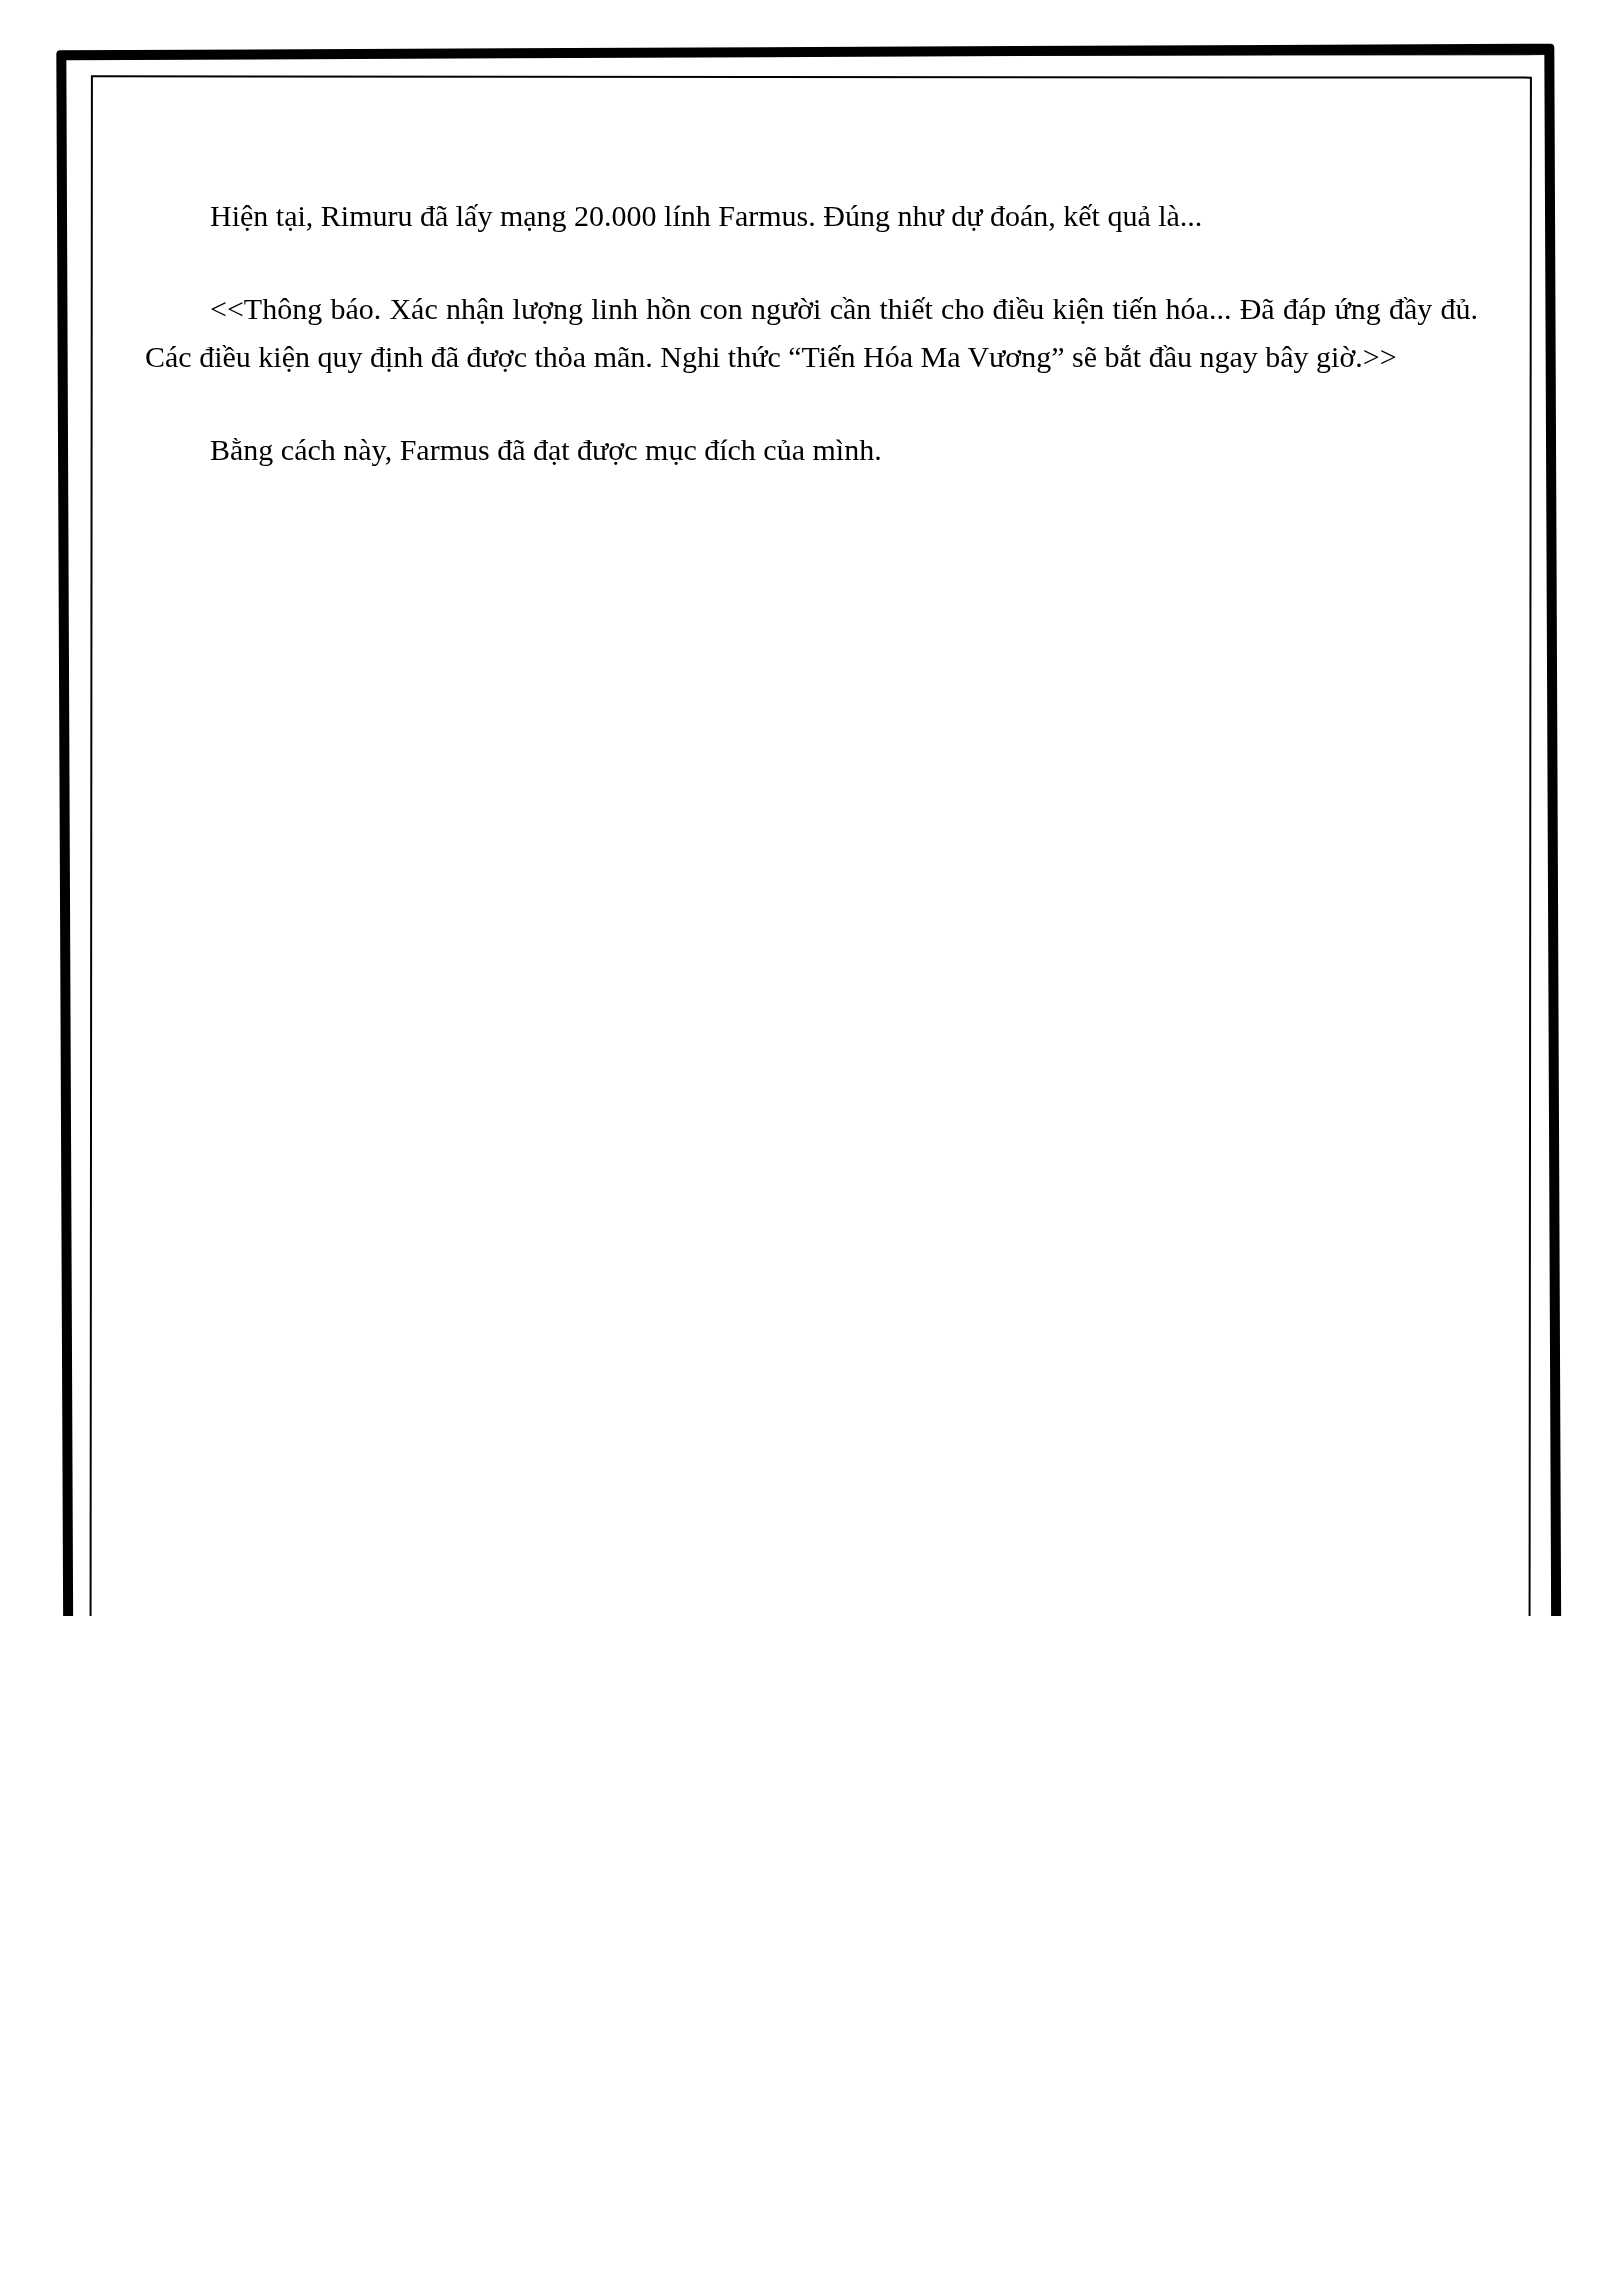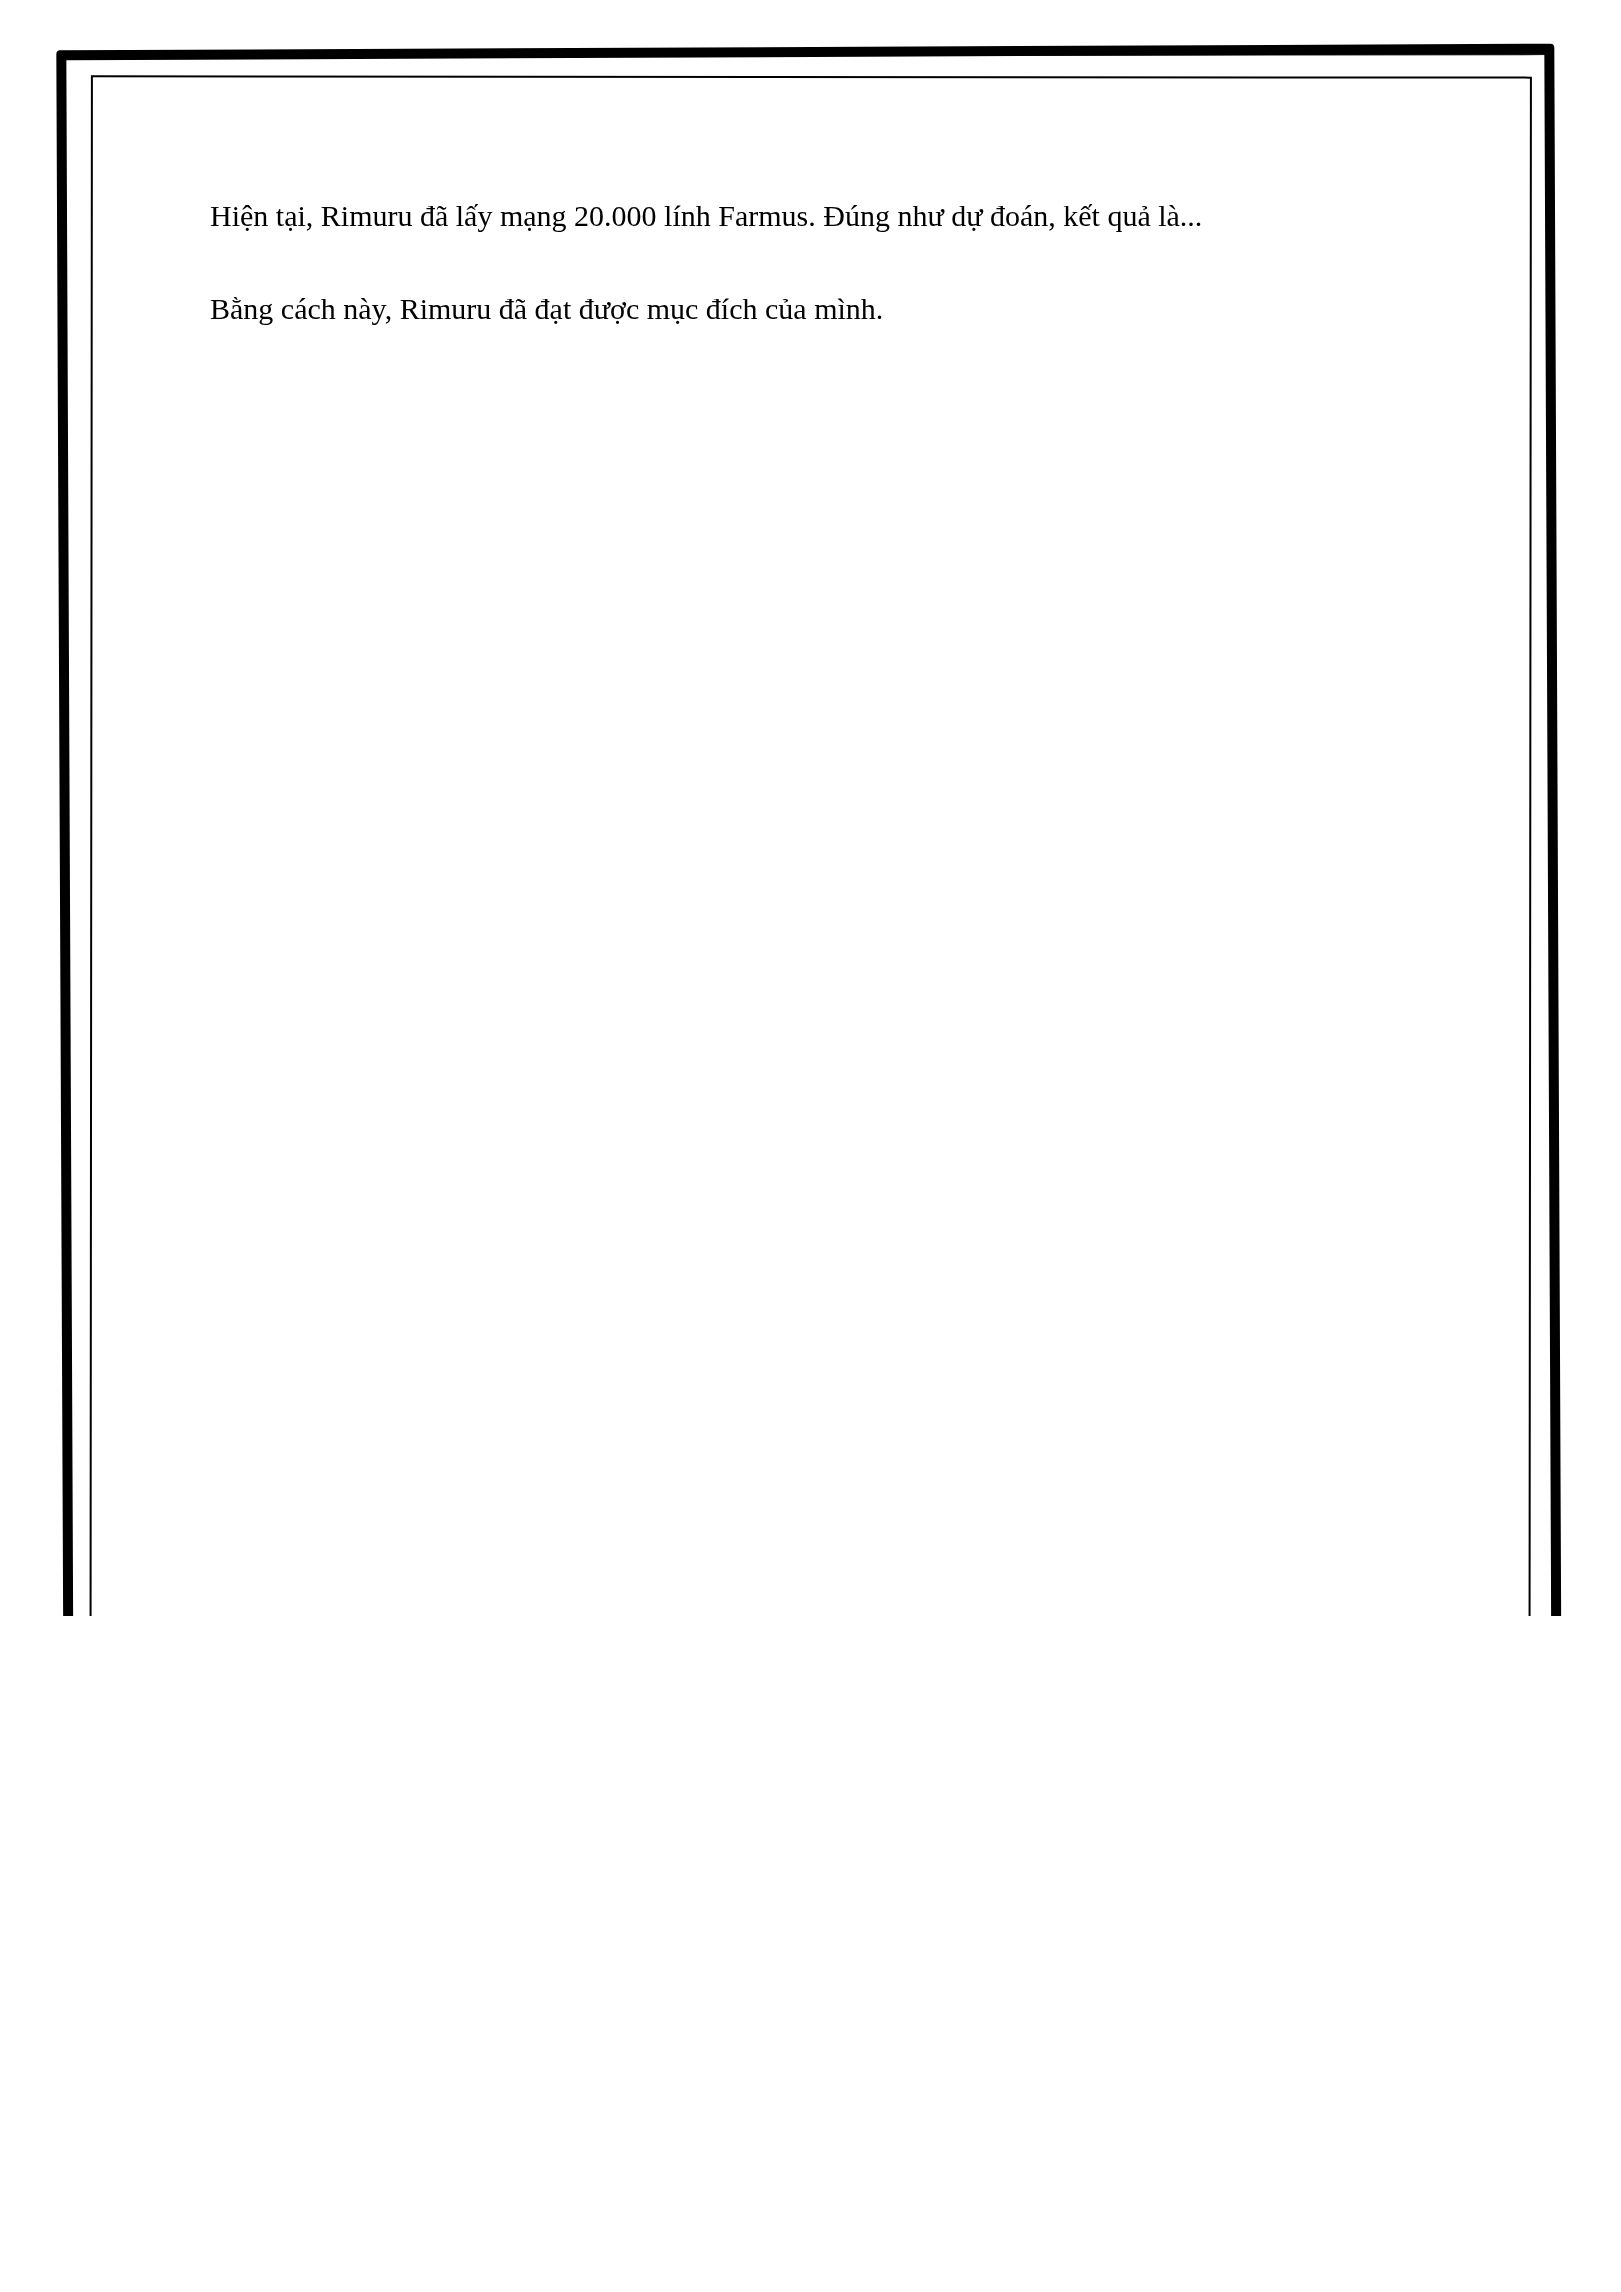--- a/index.html
+++ b/index.html
@@ -76,17 +76,18 @@
 </head>
 <body>
 
 <div class="page">
 
   <div class="border-outer"></div>
   <div class="border-inner"></div>
 
   <div class="content">
     <p class="para">Hiện tại, Rimuru đã lấy mạng 20.000 lính Farmus. Đúng như dự đoán, kết quả là...</p>
-    <p class="para">Bằng cách này, Rimuru đã đạt được mục đích của mình.</p>
+    <p class="para">&lt;&lt;Thông báo. Xác nhận lượng linh hồn con người cần thiết cho điều kiện tiến hóa... Đã đáp ứng đầy đủ. Các điều kiện quy định đã được thỏa mãn. Nghi thức “Tiến Hóa Ma Vương” sẽ bắt đầu ngay bây giờ.&gt;&gt;</p>
+    <p class="para">Bằng cách này, Farmus đã đạt được mục đích của mình.</p>
   </div>
 
 </div>
 
 
 </body></html>

